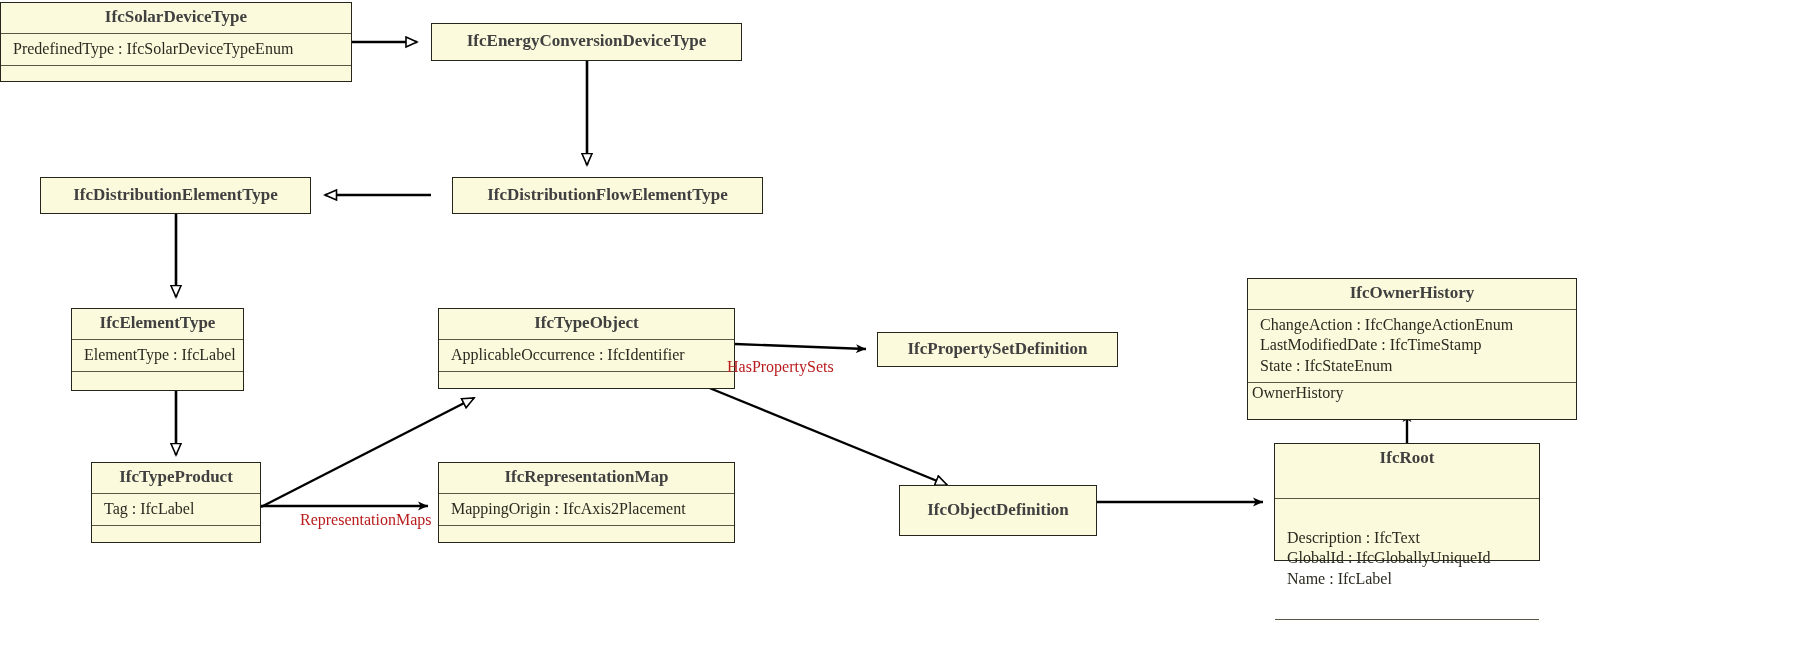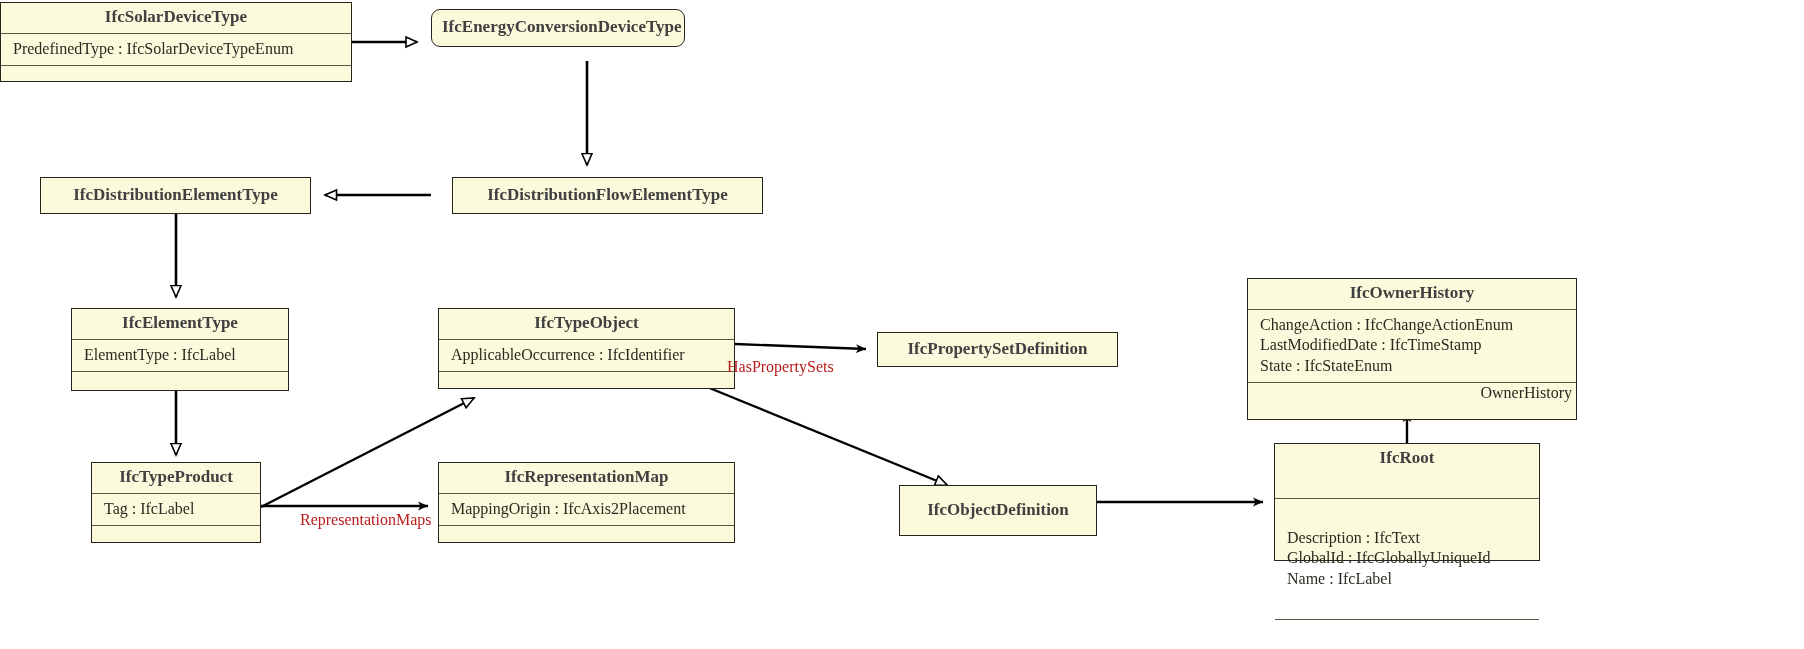--- a/index.html
+++ b/index.html
@@ -20,21 +20,21 @@
               font-size:17px;color:#404040;padding:5px 10px 6px 10px;
               line-height:1.1;white-space:nowrap;}
 
   .uml .sep{height:0;border-top:1.6px solid #5a5844;}
 
   .uml .attrs{box-sizing:border-box;padding:5px 10px 6px 12px;
               font-size:16px;color:#2b2a20;line-height:1.28;}
   .uml .attrs .row{white-space:nowrap;}
 
   .uml .foot{box-sizing:border-box;min-height:14px;}
-  .uml .foot.labeled{text-align:right;font-size:16px;color:#2b2a20;
+  .uml .foot.labeled{text-align:left;font-size:16px;color:#2b2a20;
                      padding:1px 4px 3px 4px;white-space:nowrap;}
 
   .edge-label{position:absolute;font-size:16px;color:#b91c1c;
               white-space:nowrap;z-index:4;background:transparent;margin-top:32px;}
 
   .titleonly{justify-content:center;}
 </style>
 </head>
 <body>
 
@@ -79,33 +79,33 @@
   <div class="uml" style="left:0px;top:2px;width:352px;height:80px;">
     <div class="title">IfcSolarDeviceType</div>
     <div class="sep"></div>
     <div class="attrs">
       <div class="row">PredefinedType : IfcSolarDeviceTypeEnum</div>
     </div>
     <div class="sep"></div>
     <div class="foot"></div>
   </div>
 
-  <div class="uml titleonly" style="left:431px;top:9px;width:254px;height:38px;border-radius:9px;">
+  <div class="uml titleonly" style="left:431px;top:23px;width:311px;height:38px;">
     <div class="title">IfcEnergyConversionDeviceType</div>
   </div>
 
   <div class="uml titleonly" style="left:40px;top:177px;width:271px;height:37px;">
     <div class="title">IfcDistributionElementType</div>
   </div>
 
   <div class="uml titleonly" style="left:452px;top:177px;width:311px;height:37px;">
     <div class="title">IfcDistributionFlowElementType</div>
   </div>
 
-  <div class="uml" style="left:71px;top:308px;width:218px;height:83px;">
+  <div class="uml" style="left:71px;top:308px;width:173px;height:83px;">
     <div class="title">IfcElementType</div>
     <div class="sep"></div>
     <div class="attrs">
       <div class="row">ElementType : IfcLabel</div>
     </div>
     <div class="sep"></div>
     <div class="foot"></div>
   </div>
 
   <div class="uml" style="left:438px;top:308px;width:297px;height:81px;">

